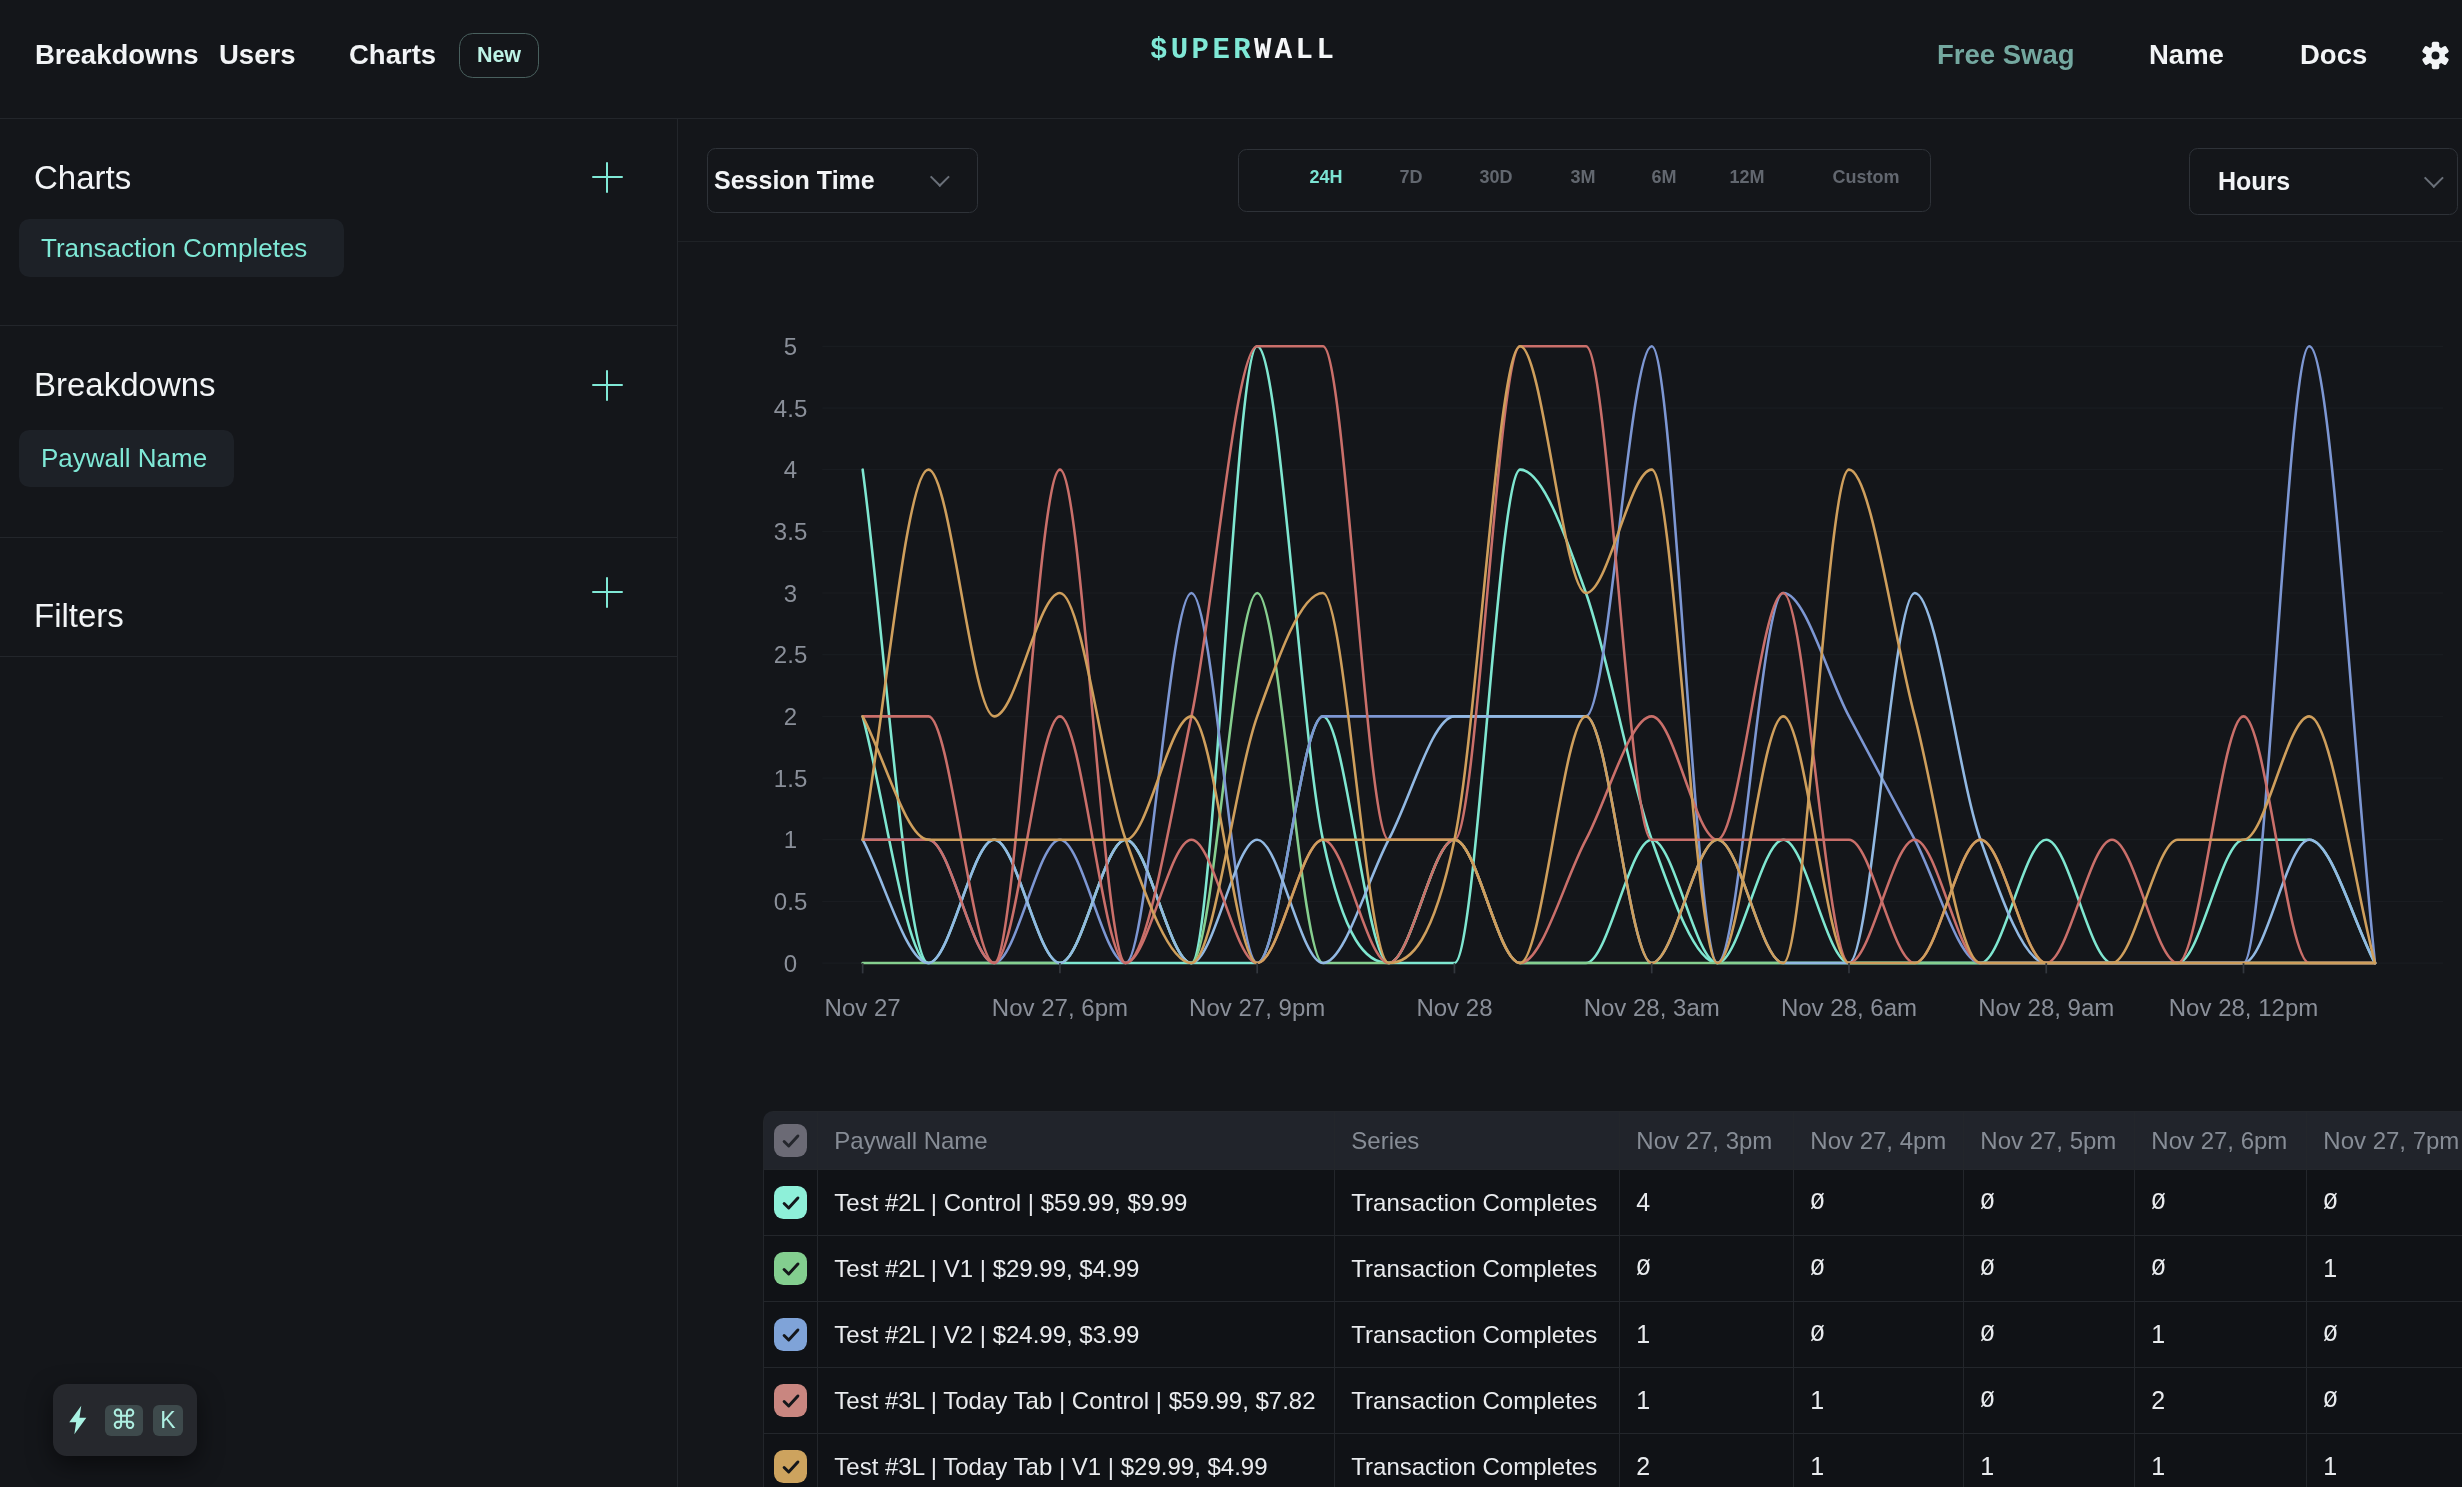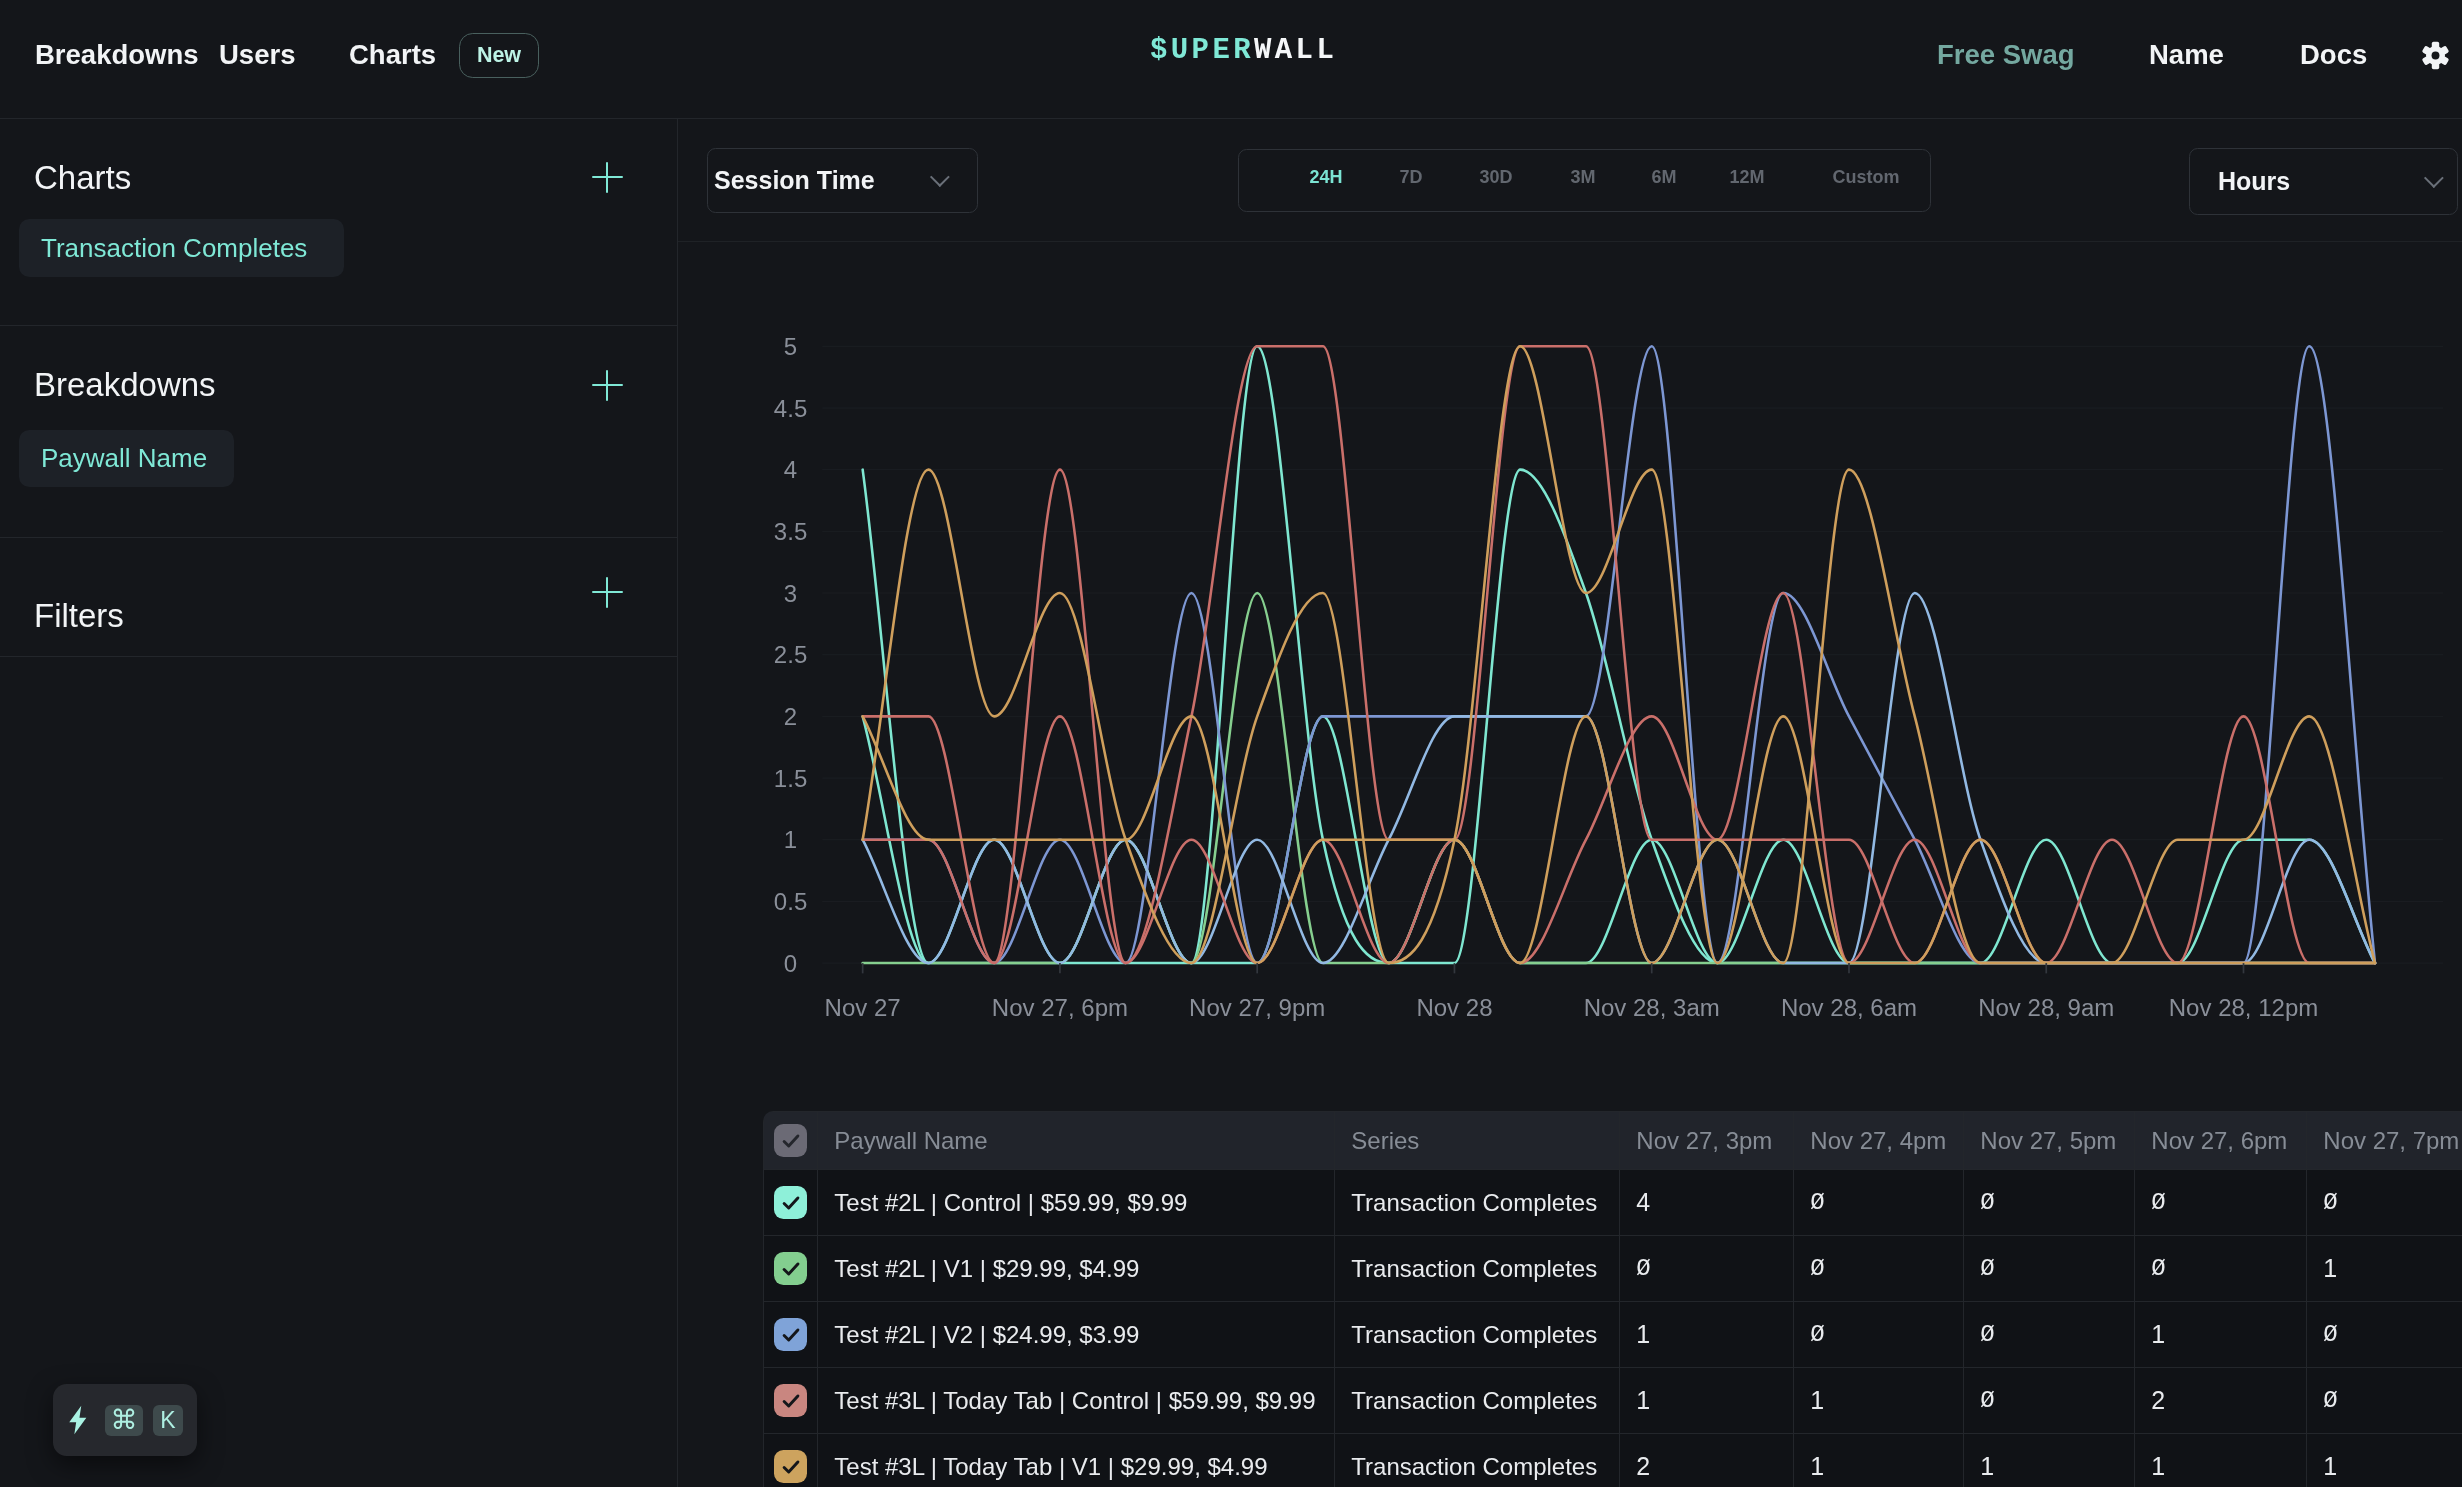--- a/index.html
+++ b/index.html
@@ -230,21 +230,21 @@
             <td class="zero">Ø</td>
           </tr>
 <tr>
             <td style="padding:0;">
               <span class="cb" style="background:#c98680;">
                 <svg width="22" height="22" viewBox="0 0 24 24" fill="none" stroke="#14161a" stroke-width="3.2" stroke-linecap="round" stroke-linejoin="round">
                   <path d="M4.5 12.5l5 5 10-11"></path>
                 </svg>
               </span>
             </td>
-            <td class="pname">Test #3L | Today Tab | Control | $59.99, $9.99</td>
+            <td class="pname">Test #3L | Today Tab | Control | $59.99, $7.82</td>
             <td class="pname">Transaction Completes</td>
             <td class="num">1</td>
             <td class="num">1</td>
             <td class="zero">Ø</td>
             <td class="num">2</td>
             <td class="zero">Ø</td>
           </tr>
 <tr>
             <td style="padding:0;">
               <span class="cb" style="background:#cda35e;">

